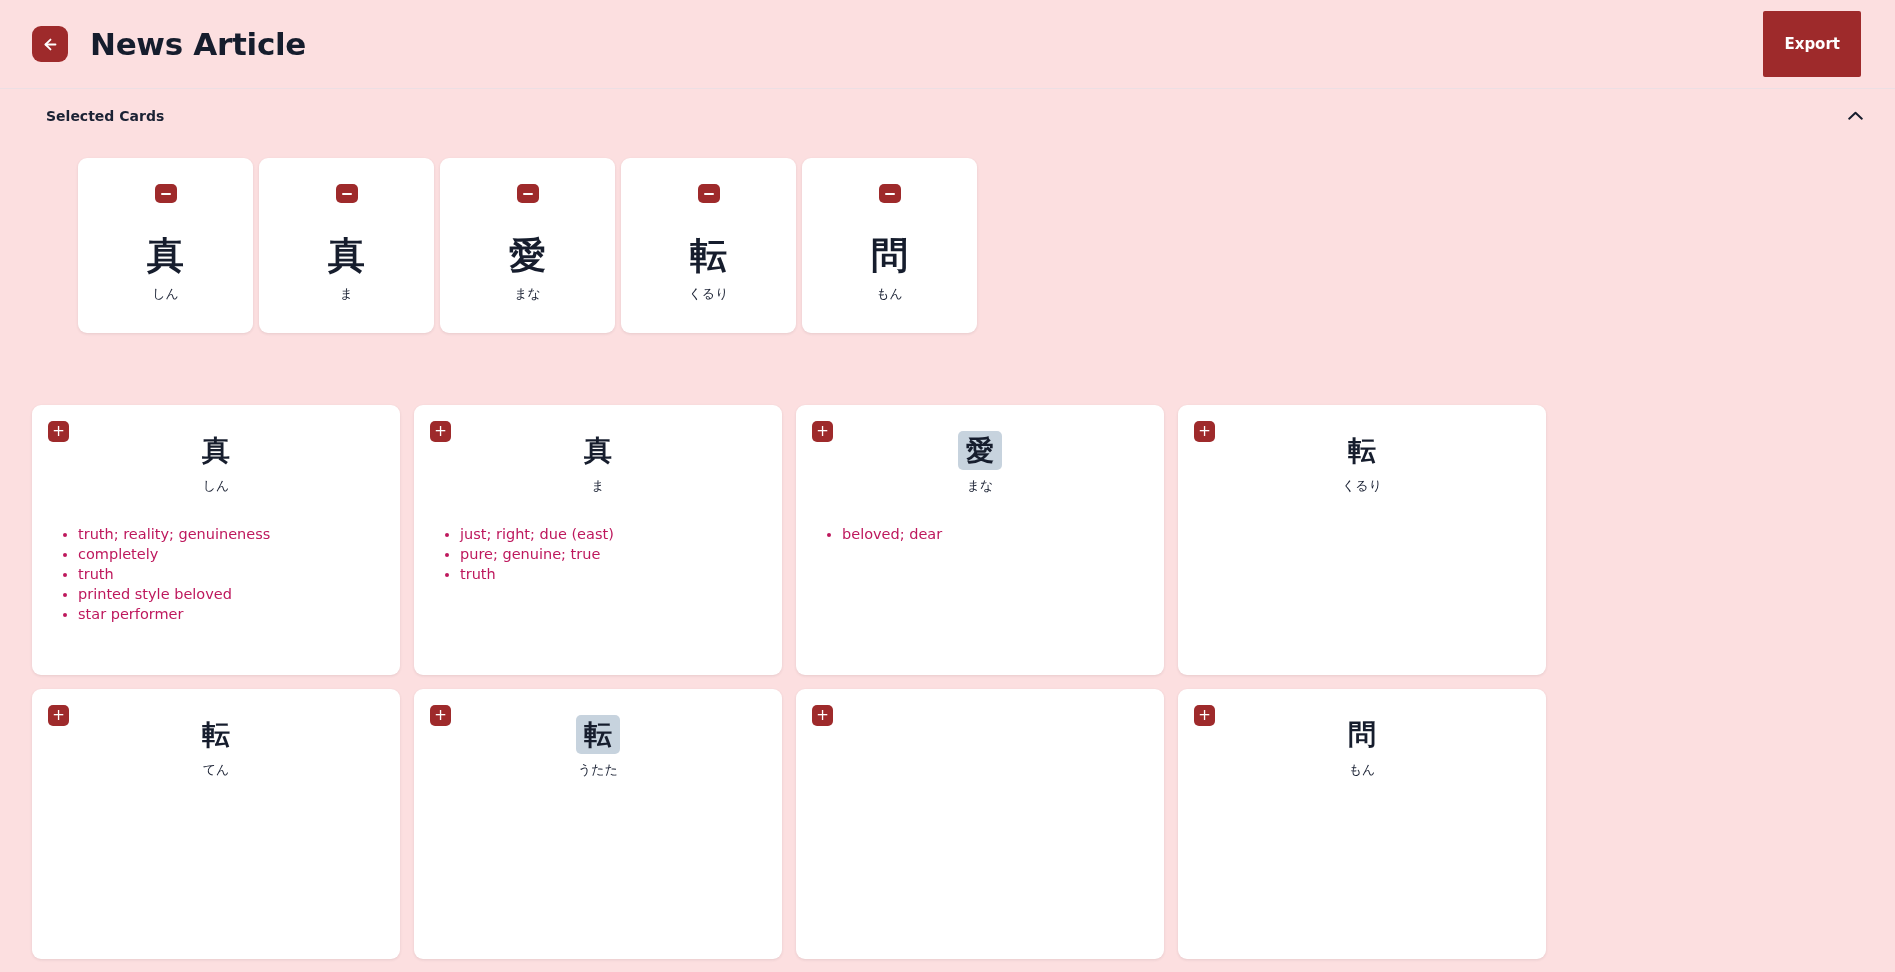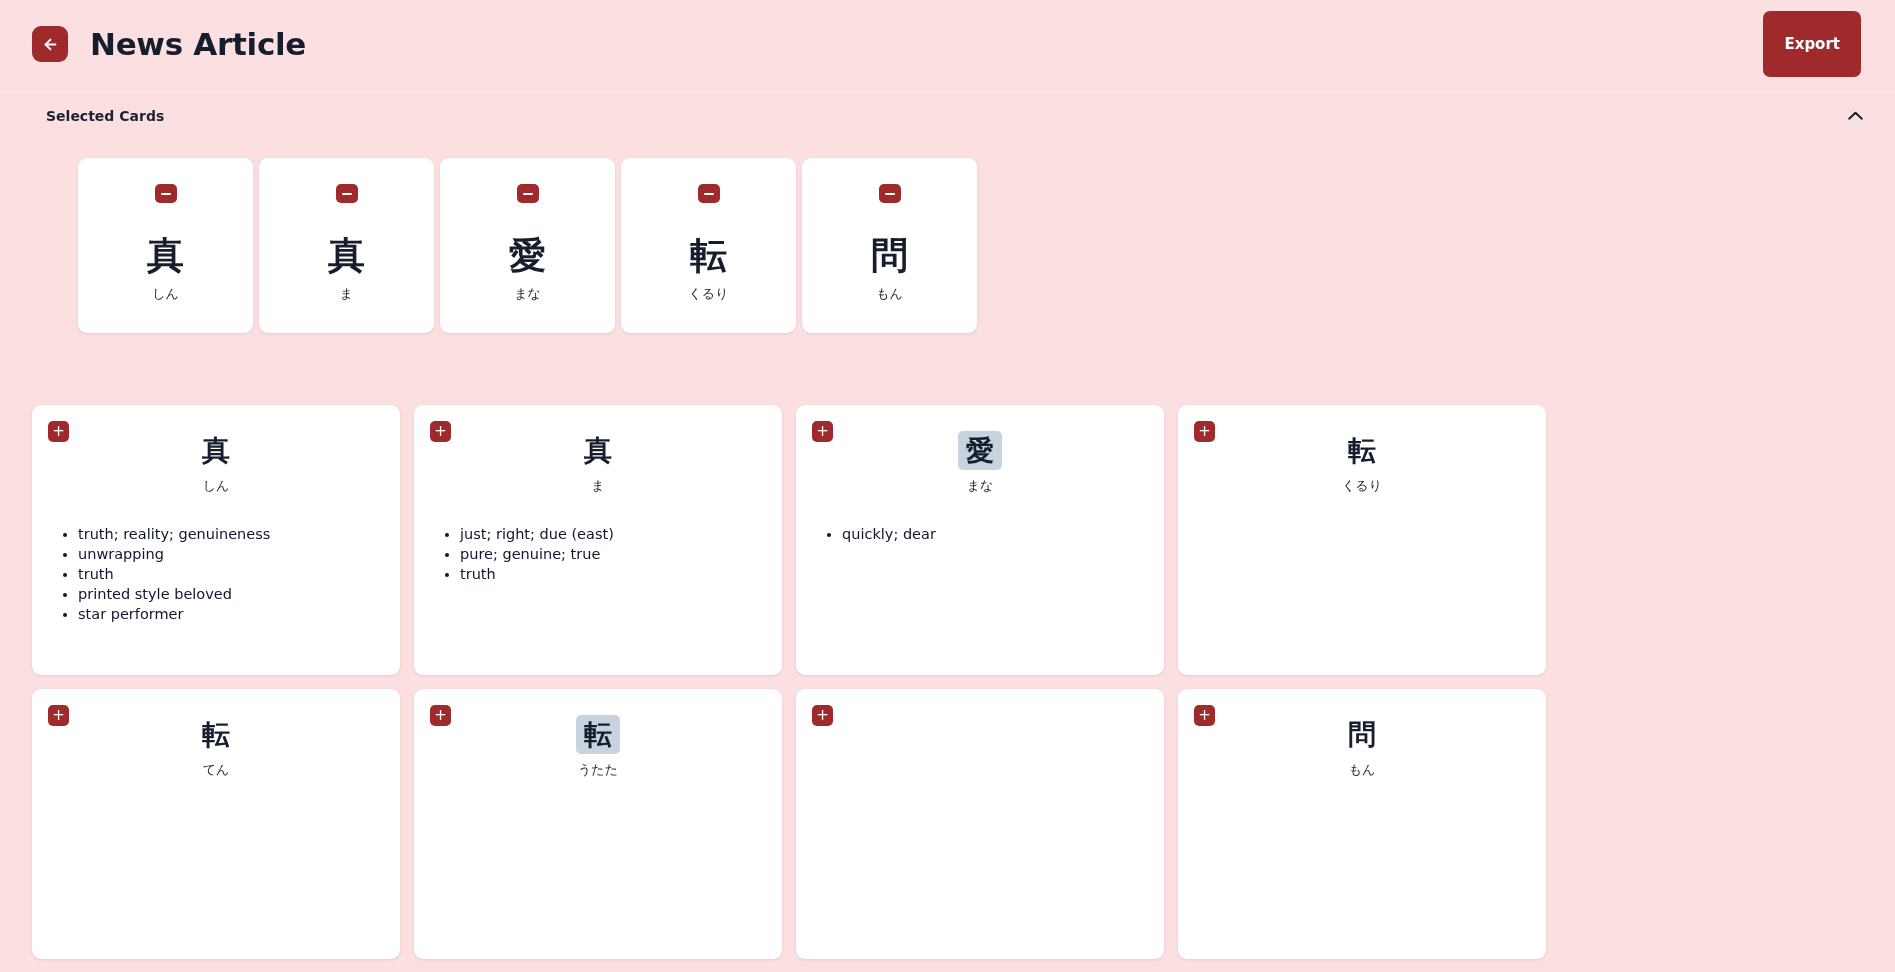--- a/index.html
+++ b/index.html
@@ -38,21 +38,21 @@
     letter-spacing: -0.3px;
     margin-left: 22px;
     color: #161d2d;
     white-space: nowrap;
   }
   .header-spacer { flex: 1 1 auto; }
   .export-btn {
     background: #9e2a2b;
     color: #ffffff;
     border: none;
-    border-radius: 7px;
+    border-radius: 2px;
     font-size: 15px;
     font-weight: bold;
     font-family: inherit;
     padding: 24px 21px;
     cursor: pointer;
   }
 
   
   .section-divider {
     height: 1px;
@@ -178,21 +178,21 @@
     color: #1b2234;
   }
   .defs {
     margin: 29px 0 0 30px;
     padding: 0;
     list-style: disc;
   }
   .defs li {
     font-size: 14.5px;
     line-height: 20px;
-    color: #0f172a;
+    color: #be185d;
     margin-bottom: 0;
   }
 </style>
 </head>
 <body>
 
 <div class="header">
   <button class="back-btn">
     <span>
       <svg width="17" height="17" viewBox="0 0 24 24" fill="none" stroke="#ffffff" stroke-width="2.6" stroke-linecap="round" stroke-linejoin="round">
@@ -260,21 +260,21 @@
 
 <div class="grid" id="results-grid">
     <div class="card">
       <button class="plus-btn">+</button>
       <div class="card-head">
         <div class="card-kanji">真</div>
         <div class="card-reading">しん</div>
       </div>
       <ul class="defs">
         <li>truth; reality; genuineness</li>
-        <li>unwrapping</li>
+        <li>completely</li>
         <li>truth</li>
         <li>printed style beloved</li>
         <li>star performer</li>
       </ul>
     </div>
     <div class="card">
       <button class="plus-btn">+</button>
       <div class="card-head">
         <div class="card-kanji">真</div>
         <div class="card-reading">ま</div>
@@ -285,21 +285,21 @@
         <li>truth</li>
       </ul>
     </div>
     <div class="card">
       <button class="plus-btn">+</button>
       <div class="card-head">
         <div class="card-kanji hl">愛</div>
         <div class="card-reading">まな</div>
       </div>
       <ul class="defs">
-        <li>quickly; dear</li>
+        <li>beloved; dear</li>
       </ul>
     </div>
     <div class="card">
       <button class="plus-btn">+</button>
       <div class="card-head">
         <div class="card-kanji">転</div>
         <div class="card-reading">くるり</div>
       </div>
     </div>
     <div class="card">

